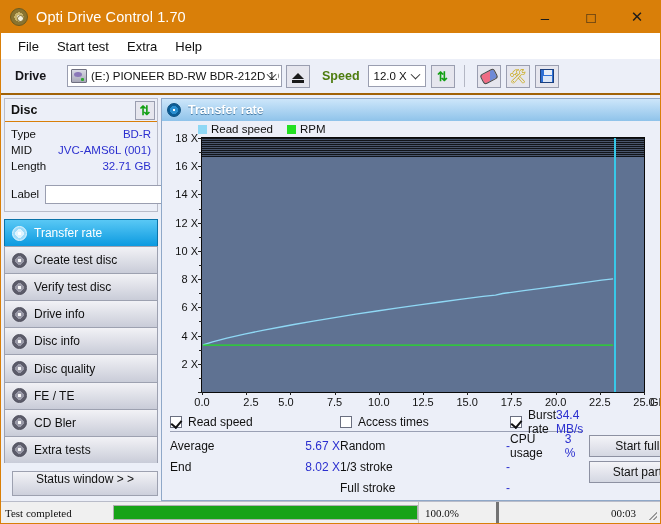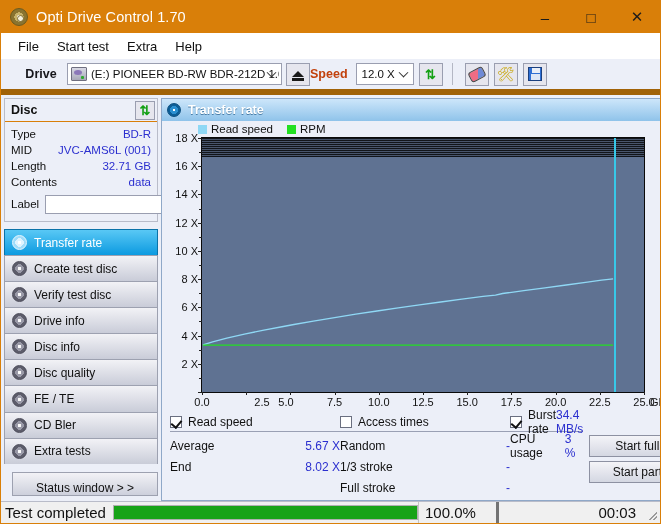--- a/index.html
+++ b/index.html
@@ -61,22 +61,21 @@
     font-size: 13px; color: #111;
     padding: 3px 9px;
   }
 
   
   #drivebar {
     height: 36px;
     background: #eceff8;
     display: flex; align-items: center;
     padding: 0 8px;
-    border-bottom: 6px solid #a16207;
-    text-align: center;
+    border-bottom: 2px solid #a16207;
   }
   #drive-label { font-size: 12.5px; font-weight: bold; color: #15151a; margin-left: 6px; width: 52px; }
   #drive-select {
     height: 22px; width: 215px;
     background: #fff; border: 1px solid #9a9eb0;
     display: flex; align-items: center;
     font-size: 11.5px; color: #111;
     padding: 0 2px 0 3px;
     position: relative;
   }
@@ -112,21 +111,21 @@
   .eject-glyph {
     width: 0; height: 0;
     border-left: 6px solid transparent; border-right: 6px solid transparent;
     border-bottom: 6px solid #1a1a1a;
     position: relative;
   }
   .eject-glyph::after {
     content:""; position:absolute; left:-6px; top:7px;
     width:12px; height:2.5px; background:#1a1a1a;
   }
-  #speed-label { font-size: 12.5px; font-weight: bold; color: #c2410c; }
+  #speed-label { font-size: 12.5px; font-weight: bold; color: #4d7c0f; margin-left: 12px; }
   #speed-select {
     height: 22px; width: 58px; margin-left: 8px;
     background: #fff; border: 1px solid #9a9eb0;
     display: flex; align-items: center;
     font-size: 11.5px; color: #111; padding-left: 5px; position: relative;
   }
   .refresh-glyph { font-size: 13px; color: #13a013; line-height: 1; font-weight: bold; }
   .sep-bar { width: 1px; height: 22px; background: #b4b7c4; margin: 0 7px 0 9px; }
   .eraser-glyph {
     width: 16px; height: 11px; border-radius: 3px;
@@ -168,21 +167,21 @@
   #disc-refresh-btn {
     width: 20px; height: 19px; background: #e6e6ee; border: 1px solid #9a9eb0;
     display:flex; align-items:center; justify-content:center;
   }
   .disc-rows { padding: 4px 6px 5px 6px; }
   .disc-row {
     display: flex; justify-content: space-between; align-items: center;
     font-size: 11.5px; color: #111; height: 16px; line-height: 16px;
   }
   .disc-val { color: #2b2fcf; }
-  #label-row { height: 24px; margin-top: 2px; }
+  #label-row { height: 24px; margin-top: 8px; }
   #label-input {
     flex: 1; height: 19px; margin: 0 3px 0 6px;
     background: #fff; border: 1px solid #9a9eb0;
   }
   #label-disc-btn {
     width: 21px; height: 20px; background: #e6e6ee; border: 1px solid #9a9eb0;
     display: flex; align-items: center; justify-content: center;
   }
   .cd-glyph {
     width: 14px; height: 14px; border-radius: 50%;
@@ -212,21 +211,21 @@
   }
   .nav-item.active .nav-icon {
     background: radial-gradient(circle, #ffffff 0 16%, #dff4ff 17% 45%, #9fdcfa 46% 100%);
     border-color: #e7f7ff;
   }
   #sidebar-spacer { flex: 1 1 auto; min-height: 4px; }
   #status-window-btn {
     height: 26px; margin: 4px 0 5px 8px;
     background: linear-gradient(#f2f2f6, #cdd0dc);
     border: 1px solid #9da1b0;
-    display: flex; align-items: flex-end; justify-content: center;
+    display: flex; align-items: flex-start; justify-content: center;
     font-size: 12px; color: #111;
   }
 
   
   #main {
     flex: 1; margin: 3px 3px 0 0;
     border: 1px solid #8fa8c8; background: #eceff8;
     display: flex; flex-direction: column;
   }
   #main-header {
@@ -326,21 +325,21 @@
     font-size: 12px; color: #111;
   }
   #col3-inner { display: flex; }
   #col3-left { flex: 1; }
 
   
   #statusbar {
     height: 22px; display: flex; align-items: stretch;
     background: #f0f0f0;
     border-top: 1px solid #b9bcc9;
-    font-size: 15px; color: #111;
+    font-size: 11px; color: #111; font-family: Liberation Serif, serif;
   }
   .sb-cell { display: flex; align-items: center; }
   #sb-text { width: 112px; padding-left: 4px; }
   #sb-progress-wrap {
     flex: 1; margin: 3px 0; border: 1px solid #b0b0b0; background: #fff;
     position: relative;
   }
   #sb-progress-fill { position: absolute; left: 0; top: 0; bottom: 0; background: #17a317; }
   #sb-pct { width: 78px; border-left: 1px solid #c3c3c3; padding-left: 6px; }
   #sb-time { width: 148px; border-left: 3px solid #737373; justify-content: flex-end; padding-right: 8px; }
@@ -423,24 +422,20 @@
           <span>Type</span>
           <span class="disc-val">BD-R</span>
         </div>
         <div class="disc-row">
           <span>MID</span>
           <span class="disc-val">JVC-AMS6L (001)</span>
         </div>
         <div class="disc-row">
           <span>Length</span>
           <span class="disc-val">32.71 GB</span>
-        </div>
-        <div class="disc-row">
-          <span>Contents</span>
-          <span class="disc-val">data</span>
         </div>
         <div class="disc-row" id="label-row">
           <span>Label</span>
           <input id="label-input" type="text" placeholder="" style="">
           <span id="label-disc-btn">
             <span class="cd-glyph"></span>
           </span>
         </div>
       </div>
     </div>
@@ -587,21 +582,21 @@
           <div class="ytick-mark minor-mark" style="top: 99px;"></div>
           <div class="ytick-mark" style="top: 85px;"></div>
           <div class="ytick-mark minor-mark" style="top: 71px;"></div>
           <div class="ytick-mark" style="top: 56px;"></div>
           <div class="ytick-mark minor-mark" style="top: 42px;"></div>
           <div class="ytick-mark" style="top: 28px;"></div>
           <div class="ytick-mark minor-mark" style="top: 14px;"></div>
           <div class="ytick-mark" style="top: 0px;"></div>
           <div class="xtick-label" style="left: 0px;">0.0</div>
           <div class="xtick-mark" style="left: 0px;"></div>
-          <div class="xtick-label" style="left: 60px;">2.5</div>
+          <div class="xtick-label" style="left: 49px;">2.5</div>
           <div class="xtick-mark" style="left: 44px;"></div>
           <div class="xtick-label" style="left: 84px;">5.0</div>
           <div class="xtick-mark" style="left: 88px;"></div>
           <div class="xtick-label" style="left: 132.6px;">7.5</div>
           <div class="xtick-mark" style="left: 133px;"></div>
           <div class="xtick-label" style="left: 176.8px;">10.0</div>
           <div class="xtick-mark" style="left: 177px;"></div>
           <div class="xtick-label" style="left: 221px;">12.5</div>
           <div class="xtick-mark" style="left: 221px;"></div>
           <div class="xtick-label" style="left: 265.2px;">15.0</div>

